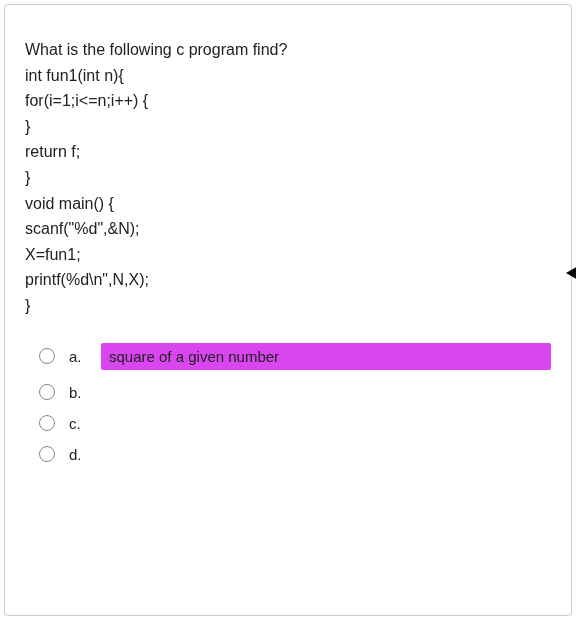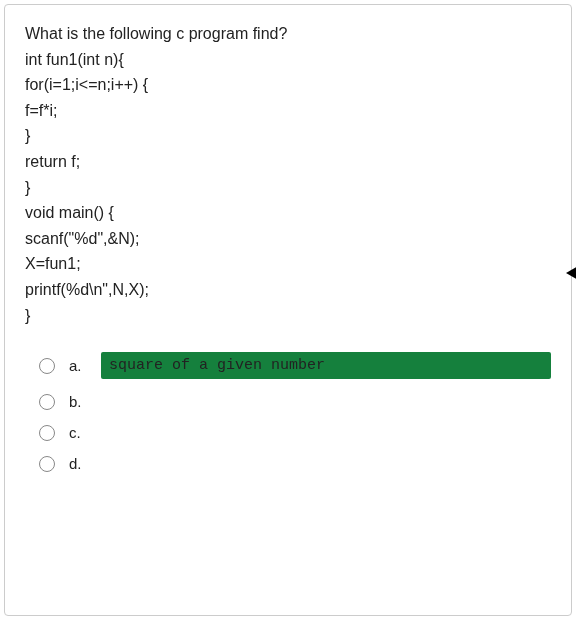--- a/index.html
+++ b/index.html
@@ -9,21 +9,21 @@
     width: 576px;
     height: 622px;
     position: relative;
   }
   .card {
     border: 1px solid #ccc;
     border-radius: 4px;
     width: 568px;
     height: 612px;
     margin: 4px;
-    padding: 16px 20px;
+    padding: 32px 20px;
   }
   .question-text {
     font-size: 16px;
     line-height: 1.6;
     color: #222;
     margin-bottom: 24px;
   }
   .question-text .line { display: block; }
   .options {
     padding-left: 14px;
@@ -43,45 +43,43 @@
     background: #fff;
   }
   .opt-letter {
     font-size: 15px;
     color: #222;
     width: 18px;
   }
   .opt-text {
     font-size: 15px;
     color: #222;
-    background: #15803d;
+    background: #d946ef;
     padding: 5px 8px;
     flex: 1;
     border-radius: 2px;
-    font-family: Liberation Mono, monospace;
   }
   .side-arrow {
     position: absolute;
     right: -2px;
     top: 264px;
     width: 18px;
     height: 18px;
     overflow: hidden;
   }
   .side-arrow svg { display: block; }
 </style>
 </head>
 <body>
 
 <div class="card">
   <div class="question-text">
     <span class="line">What is the following c program find?</span>
     <span class="line">int fun1(int n){</span>
     <span class="line">for(i=1;i&lt;=n;i++) {</span>
-    <span class="line">f=f*i;</span>
     <span class="line">}</span>
     <span class="line">return f;</span>
     <span class="line">}</span>
     <span class="line">void main() {</span>
     <span class="line">scanf("%d",&amp;N);</span>
     <span class="line">X=fun1;</span>
     <span class="line">printf(%d\n",N,X);</span>
     <span class="line">}</span>
   </div>
 

